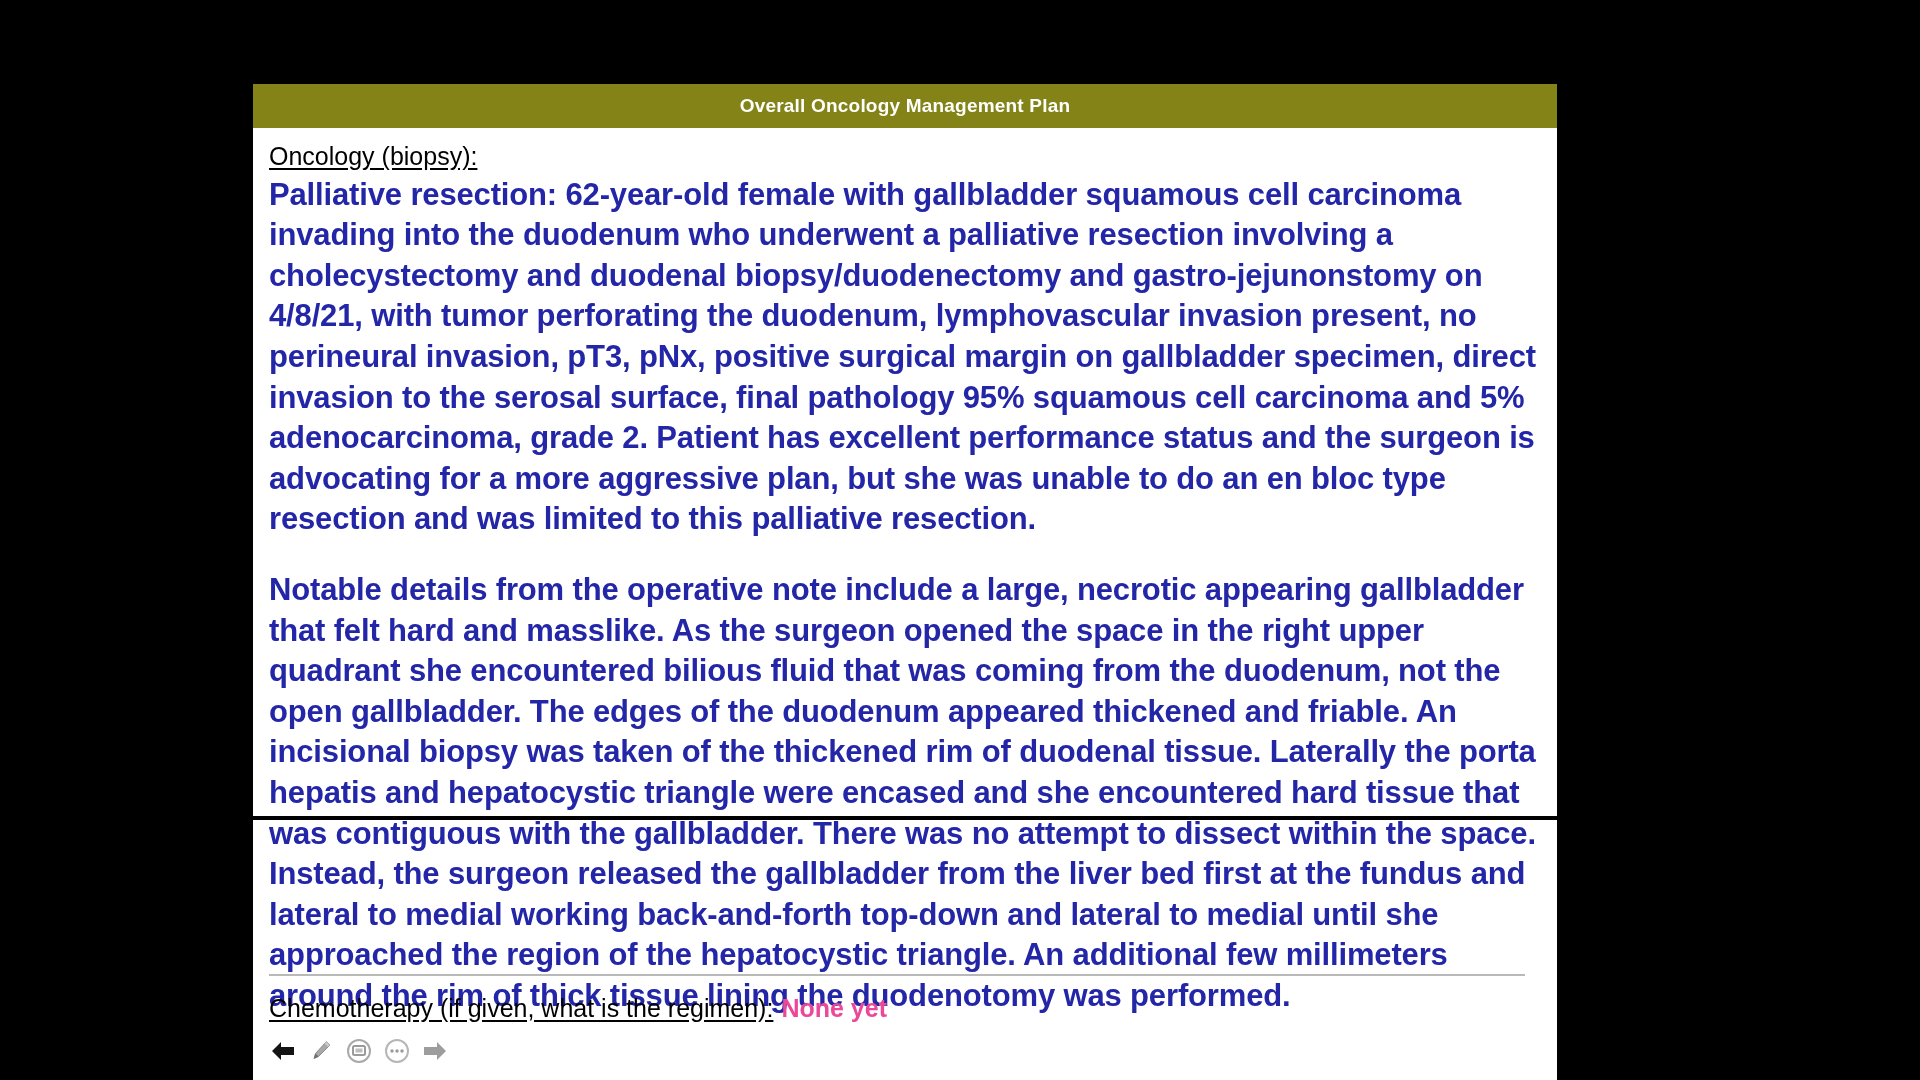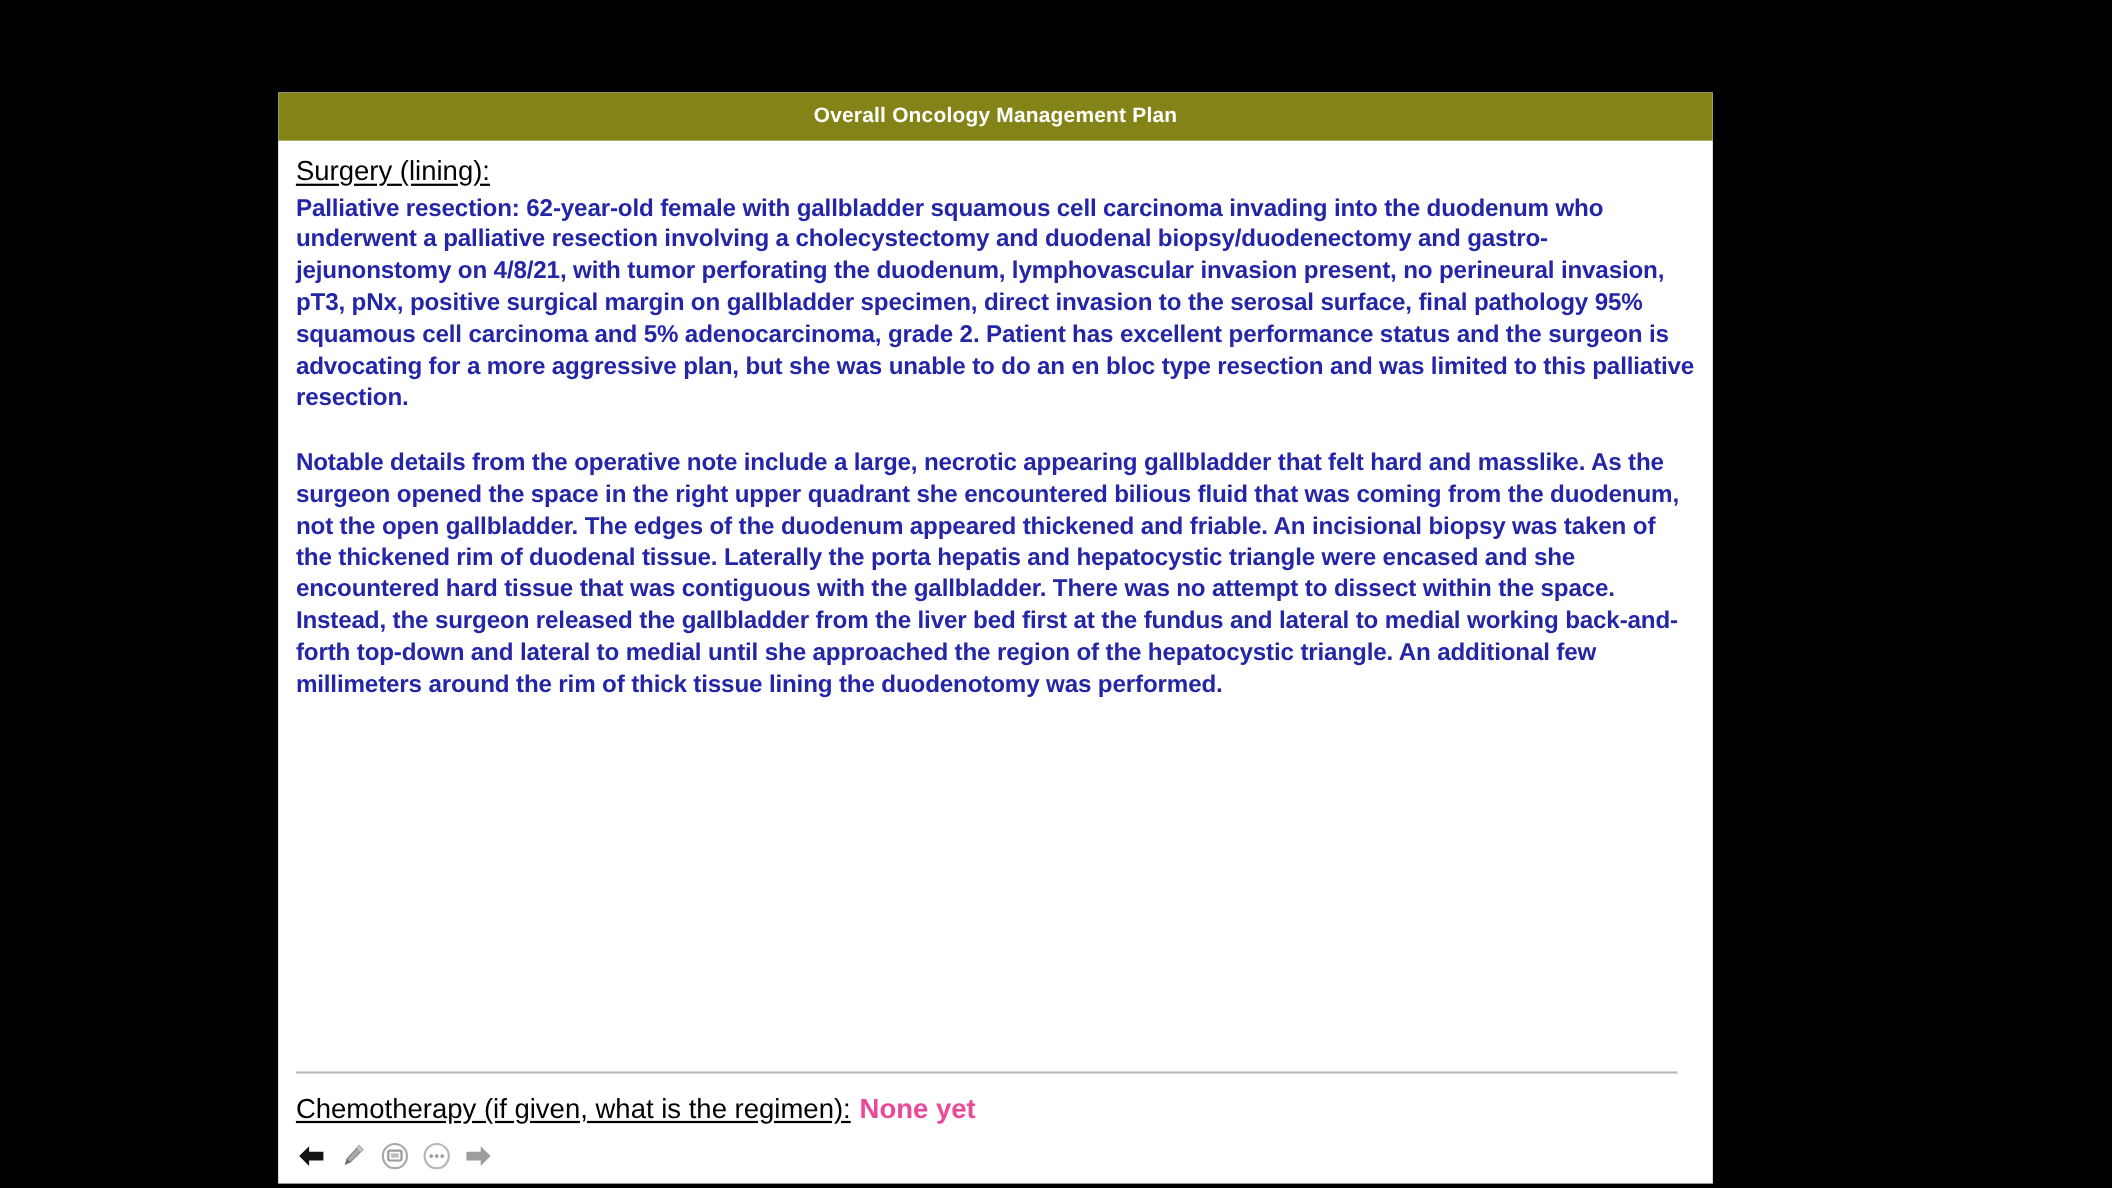--- a/index.html
+++ b/index.html
@@ -10,21 +10,21 @@
   body {
     width: 1920px;
     height: 1080px;
     overflow: hidden;
     font-family: "Liberation Sans", sans-serif;
   }
 
   #stage {
     position: relative;
     width: 1920px;
-    height: 1080px;
+    height: 820px;
     background: #000000;
   }
 
   
   #slide-panel {
     position: absolute;
     left: 253px;
     top: 84px;
     width: 1304px;
     height: 996px;
@@ -70,21 +70,21 @@
     font-weight: 400;
     text-decoration: underline;
     text-underline-offset: 3px;
     font-family: "Liberation Sans", sans-serif;
     line-height: 1.30;
     white-space: nowrap;
   }
 
   .para {
     color: #2426A8;
-    font-size: 22px;
+    font-size: 31px;
     font-weight: bold;
     line-height: 1.31;
     font-family: "Liberation Sans", sans-serif;
     margin: 0;
     letter-spacing: -0.15px;
     text-align: left;
   }
 
   #para-1 { margin-top: 2px; }
   #para-gap { height: 30px; }
@@ -157,21 +157,21 @@
 
   <div id="slide-panel">
 
     <div id="title-bar">
       <span class="title-text">Overall Oncology Management Plan</span>
     </div>
 
     <div id="slide-body">
 
       <div>
-        <span class="section-label">Surgery (lining):</span>
+        <span class="section-label">Oncology (biopsy):</span>
 
         <p id="para-1" class="para">Palliative resection: 62-year-old female with gallbladder squamous cell carcinoma invading into the duodenum who underwent a palliative resection involving a cholecystectomy and duodenal biopsy/duodenectomy and gastro-jejunonstomy on 4/8/21, with tumor perforating the duodenum, lymphovascular invasion present, no perineural invasion, pT3, pNx, positive surgical margin on gallbladder specimen, direct invasion to the serosal surface, final pathology 95% squamous cell carcinoma and 5% adenocarcinoma, grade 2.  Patient has excellent performance status and the surgeon is advocating for a more aggressive plan, but she was unable to do an en bloc type resection and was limited to this palliative resection.</p>
 
         <div id="para-gap"></div>
 
         <p id="para-2" class="para">Notable details from the operative note include a large, necrotic appearing gallbladder that felt hard and masslike.  As the surgeon opened the space in the right upper quadrant she encountered bilious fluid that was coming from the duodenum, not the open gallbladder.  The edges of the duodenum appeared thickened and friable.  An incisional biopsy was taken of the thickened rim of duodenal tissue.  Laterally the porta hepatis and hepatocystic triangle were encased and she encountered hard tissue that was contiguous with the gallbladder.  There was no attempt to dissect within the space.  Instead, the surgeon released the gallbladder from the liver bed first at the fundus and lateral to medial working back-and-forth top-down and lateral to medial until she approached the region of the hepatocystic triangle.  An additional few millimeters around the rim of thick tissue lining the duodenotomy was performed.</p>
       </div>
 
       <div id="chemo-section">
         <div id="chemo-divider"></div>

